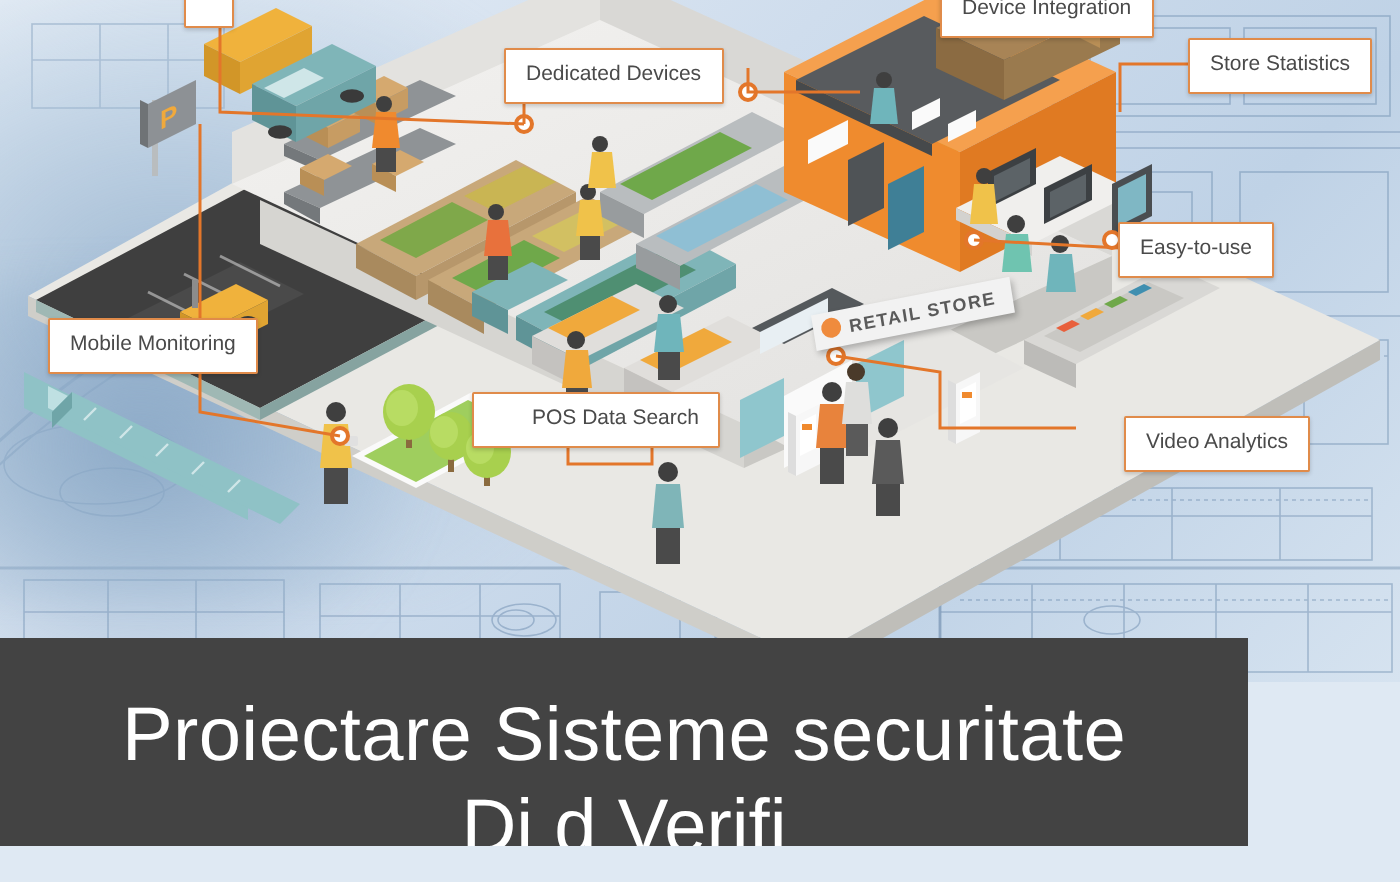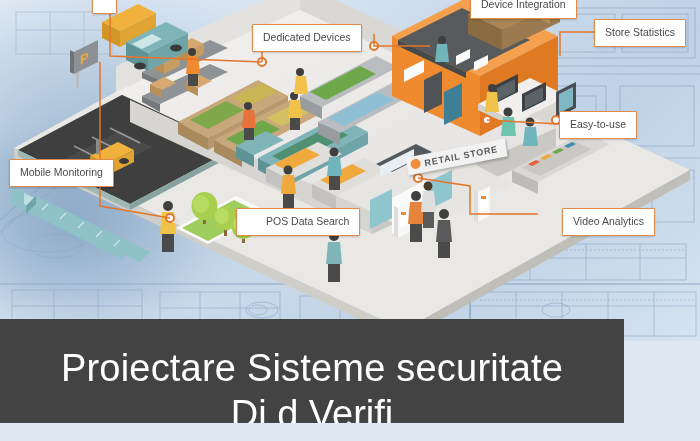--- a/index.html
+++ b/index.html
@@ -518,25 +518,25 @@
 </div>
 
 <div class="callout" style="left:594px; top:19px;">
   <span>Store Statistics</span>
 </div>
 
 <div class="callout" style="left:559px; top:111px;text-align:center;">
   <span>Easy-to-use</span>
 </div>
 
-<div class="callout" style="left:9px; top:159px;">
+<div class="callout" style="left:24px; top:159px;">
   <span>Mobile Monitoring</span>
 </div>
 
-<div class="callout" style="left:236px; top:208px;padding-left:29px;">
+<div class="callout" style="left:236px; top:196px;padding-left:29px;">
   <span>POS Data Search</span>
 </div>
 
 <div class="callout" style="left:562px; top:208px;">
   <span>Video Analytics</span>
 </div>
 
 <div class="sign" style="left:406px; top:148px;">
   <span class="logo"></span>
   <span>RETAIL STORE</span>

